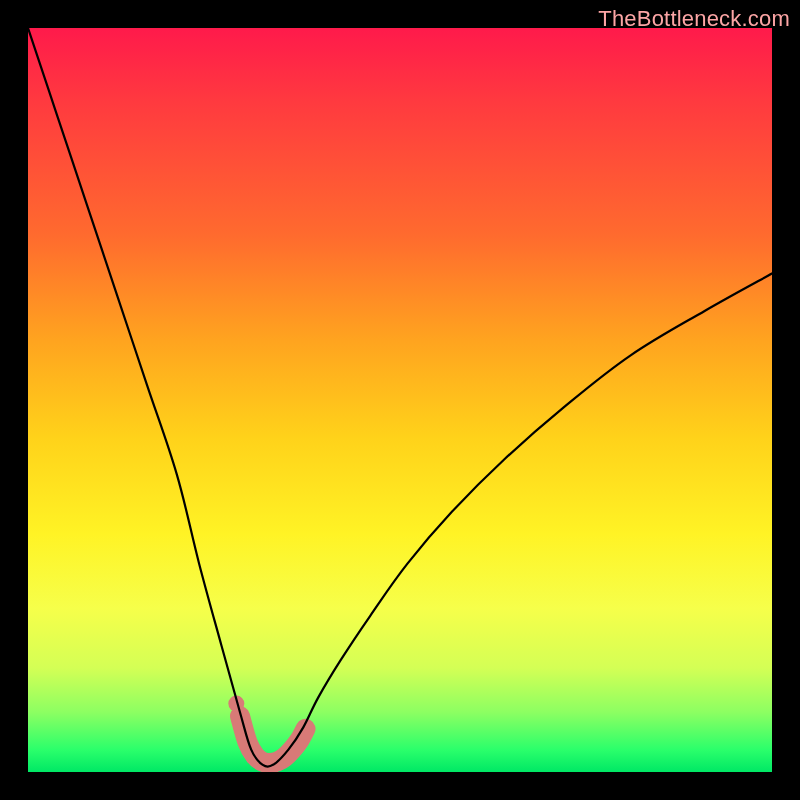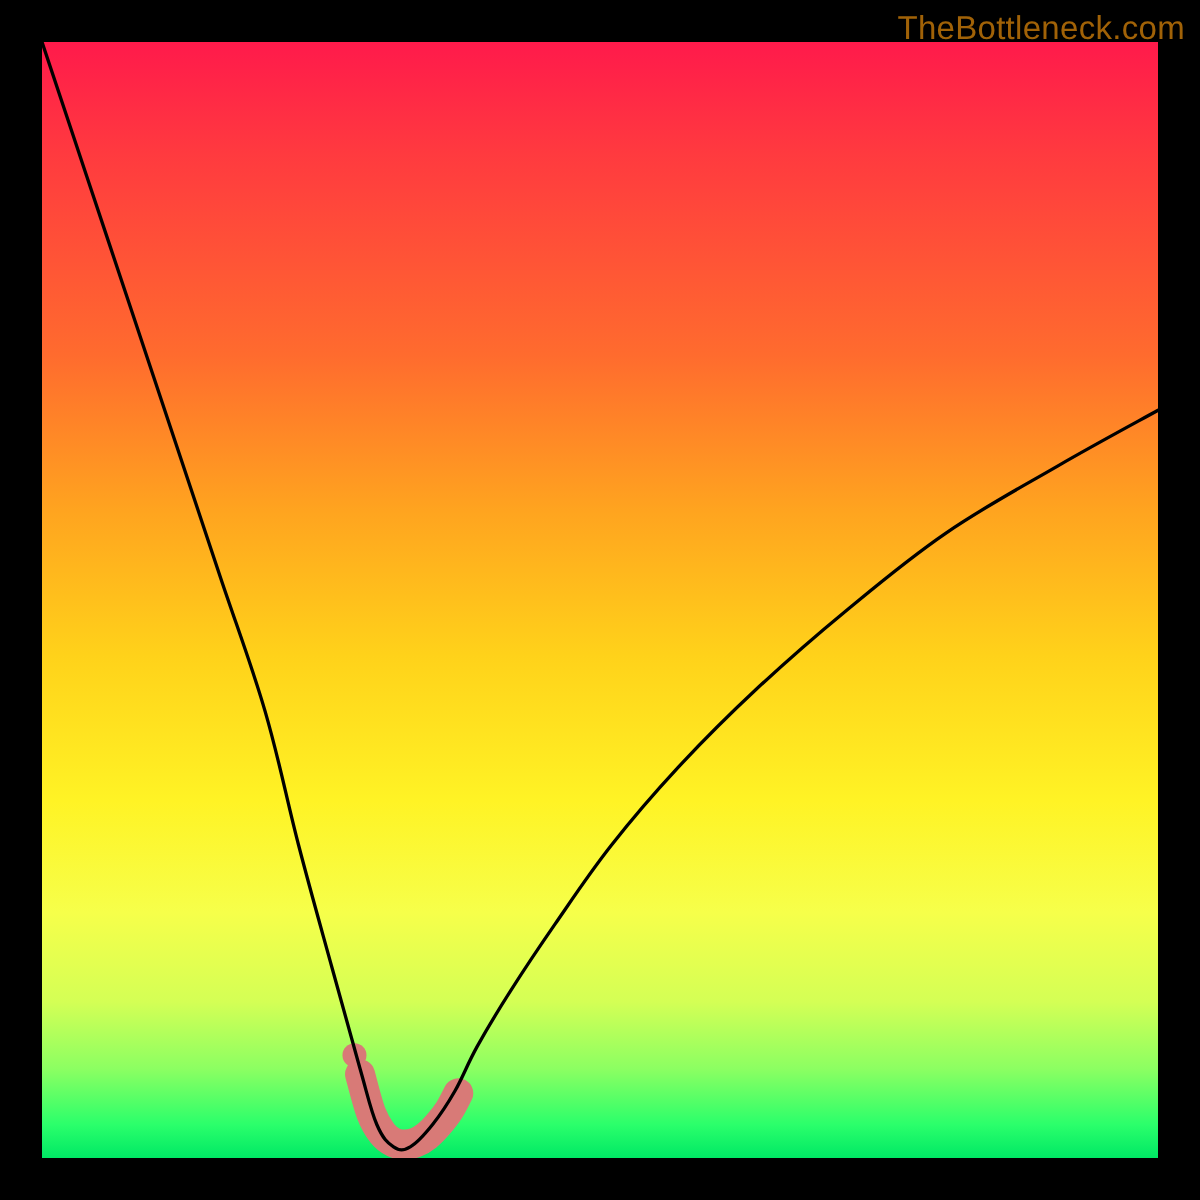--- a/index.html
+++ b/index.html
@@ -27,21 +27,21 @@
       #f6ff4a 78%,
       #d4ff55 86%,
       #8cff62 92%,
       #2bff6b 97%,
       #00e865 100%);
   }
   .watermark {
     position: absolute;
     top: 6px;
     right: 10px;
-    color: #a16207;
+    color: #fca5a5;
     font-size: 22px;
     font-weight: 500;
     letter-spacing: 0.2px;
   }
   svg.plot {
     position: absolute;
     left: 0;
     top: 0;
     width: 744px;
     height: 744px;

